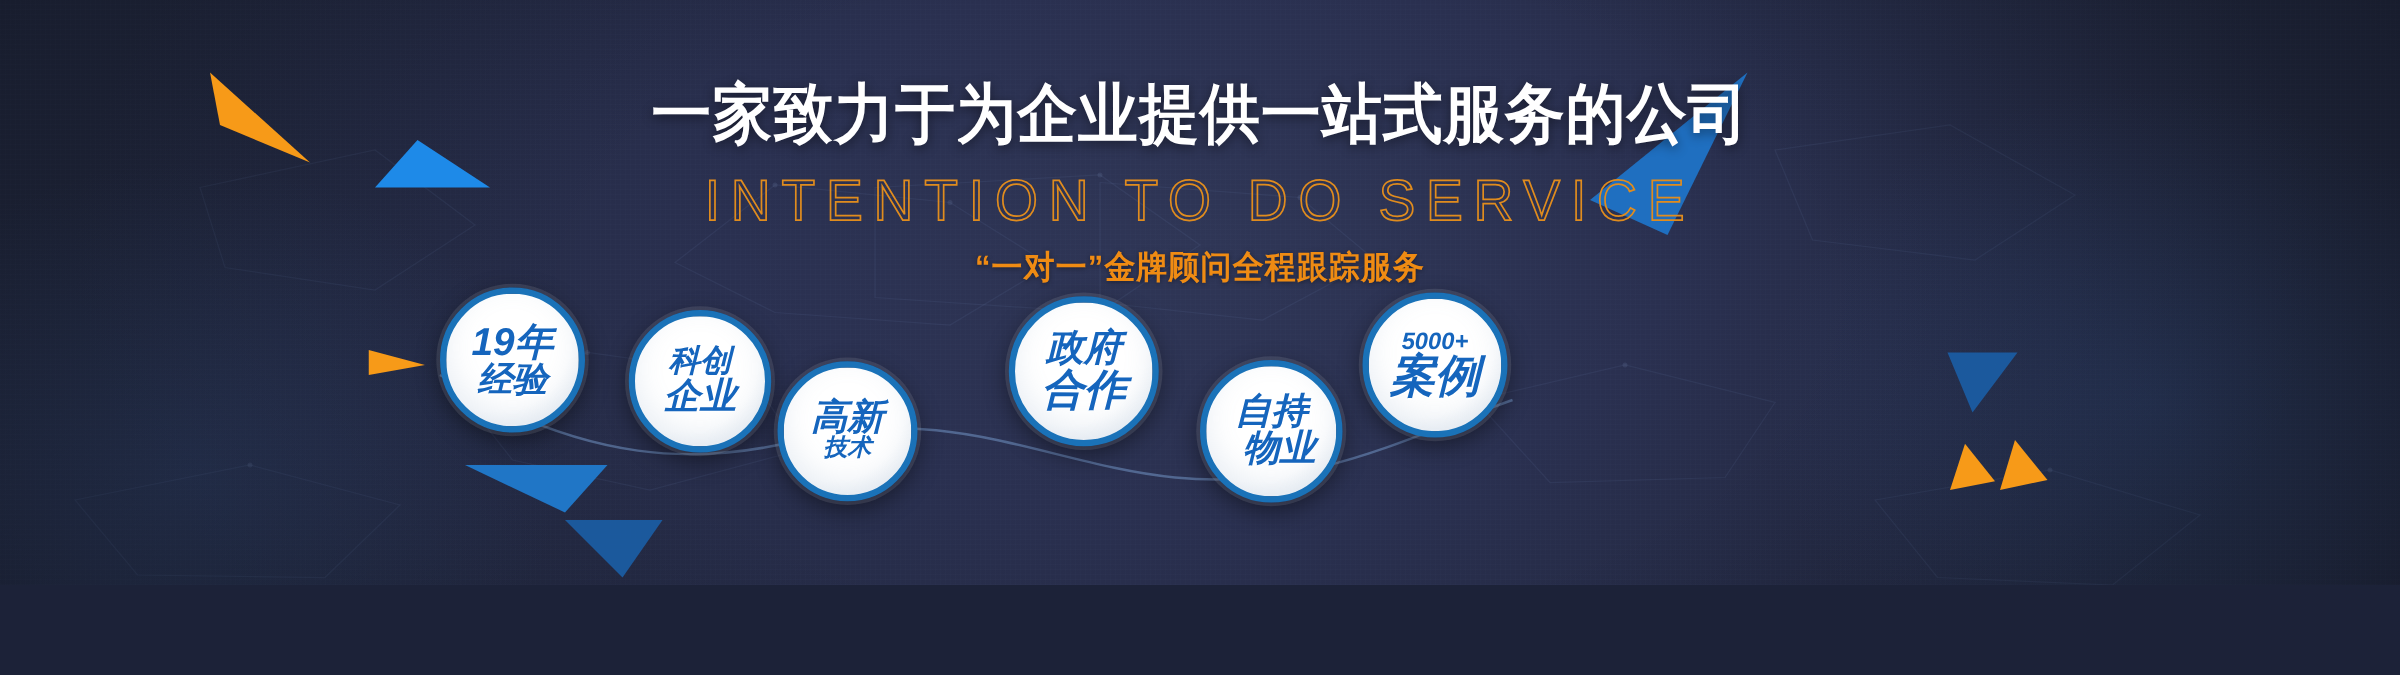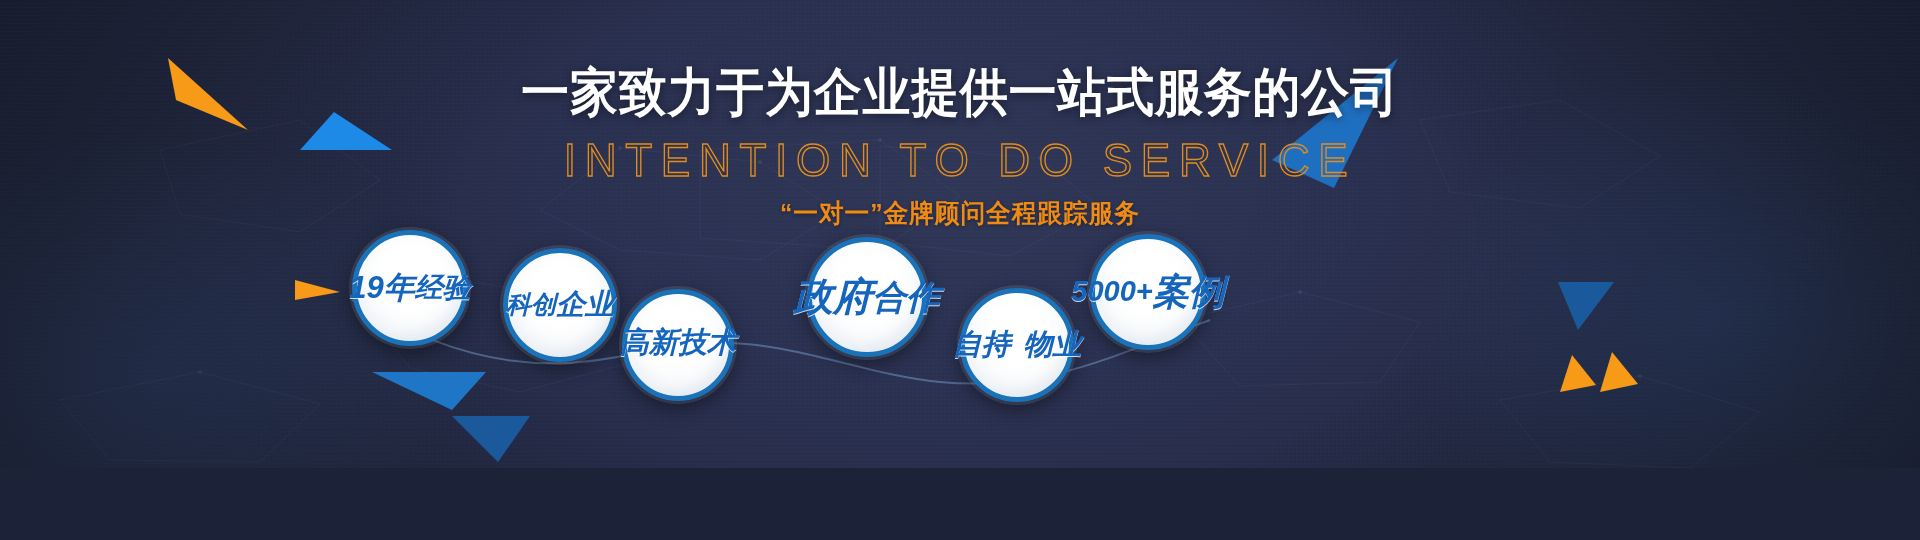--- a/index.html
+++ b/index.html
@@ -88,20 +88,21 @@
   .bubble{
     position:absolute;
     border-radius:50%;
     background:radial-gradient(circle at 38% 32%, #ffffff 0%, #ffffff 62%, #f2f5f8 88%, #e8edf2 100%);
     border:5px solid #1a72b8;
     box-shadow:
       0 0 0 3px rgba(255,255,255,.10),
       0 6px 20px rgba(0,0,0,.45),
       inset 0 -10px 22px rgba(120,150,185,.16);
     display:flex;
+    flex-direction:column;
     align-items:center;
     justify-content:center;
     box-sizing:border-box;
   }
   .bubble span{
     display:block;
     color:#1565bd;
     font-weight:700;
     line-height:1.02;
     text-align:center;
@@ -171,29 +172,29 @@
       <div class="bubble" style="width: 116px; height: 116px; left: 352px; top: 230px;">
         <span style="font-size: 31px;">19年</span>
         <span style="font-size: 28px;">经验</span>
       </div>
       <div class="bubble" style="width: 114px; height: 114px; left: 503px; top: 248px;">
         <span style="font-size: 25px;">科创</span>
         <span style="font-size: 29px; text-align: right;">企业</span>
       </div>
       <div class="bubble" style="width: 112px; height: 112px; left: 622px; top: 289px; font-family: Liberation Mono, monospace;">
         <span style="font-size: 29px;">高新</span>
-        <span style="font-size: 29px;">技术</span>
+        <span style="font-size: 19px;">技术</span>
       </div>
       <div class="bubble" style="width: 120px; height: 120px; left: 807px; top: 237px;">
-        <span style="font-size: 39px;">政府</span>
+        <span style="font-size: 30px;">政府</span>
         <span style="font-size: 34px;">合作</span>
       </div>
       <div class="bubble" style="width: 114px; height: 114px; left: 960px; top: 288px;">
         <span style="font-size: 29px;">自持</span>
         <span style="font-size: 29px; margin-left: 13px;">物业</span>
       </div>
       <div class="bubble" style="width: 116px; height: 116px; left: 1090px; top: 234px;">
-        <span style="font-size: 29px;">5000+</span>
+        <span style="font-size: 19px;">5000+</span>
         <span style="font-size: 36px;">案例</span>
       </div>
     </div>
 
 </div>
 
 </body></html>

